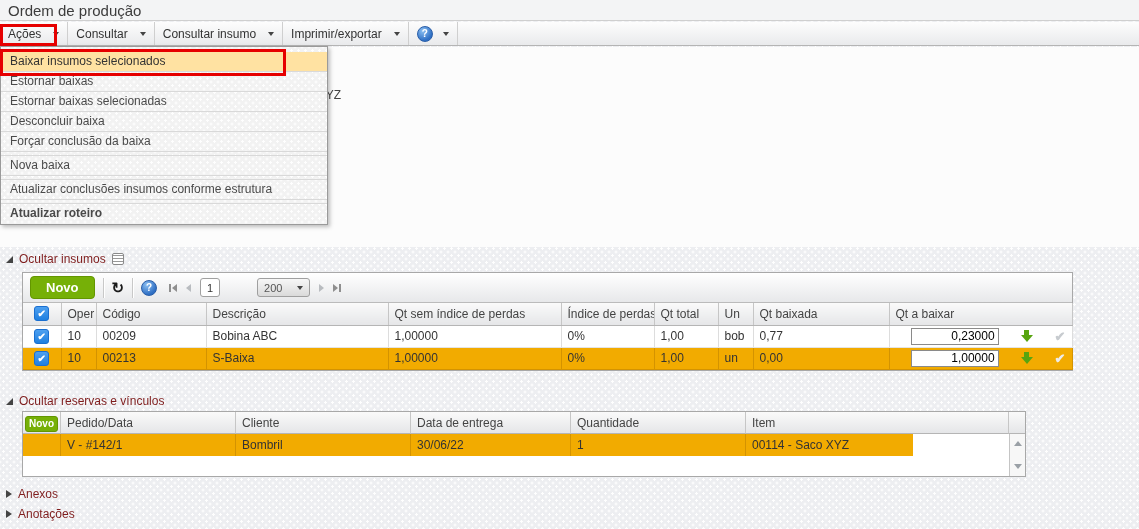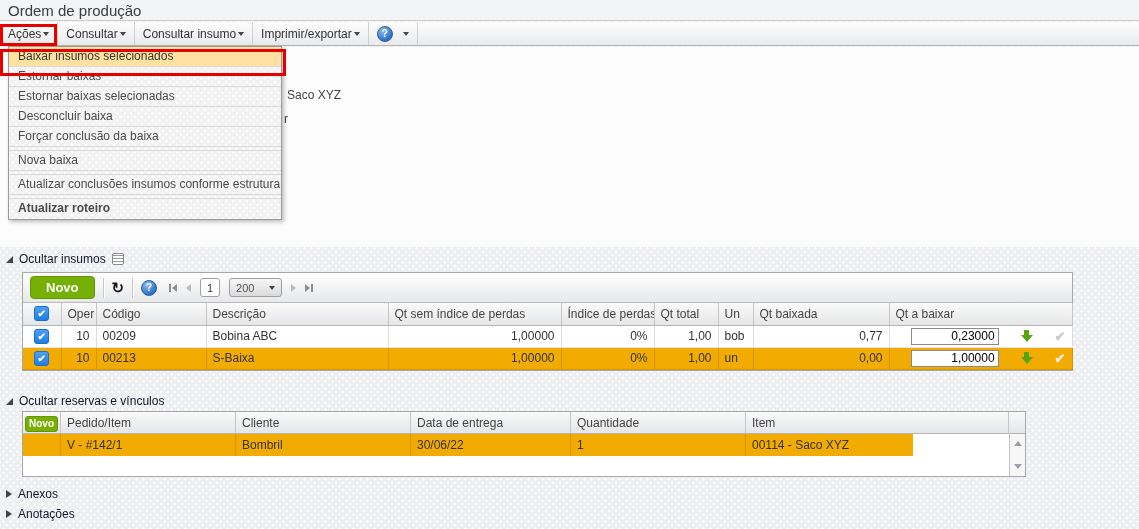--- a/index.html
+++ b/index.html
@@ -16,50 +16,50 @@
     background-position:0 0, 3.5px 3.5px;
     overflow:hidden;
   }
   
   .title-bar { position:absolute; top:0; left:0; width:1139px; height:21px;
     background:#f3f4f5; border-bottom:1px solid #cfcfcf; }
   .title-bar span { position:absolute; left:8px; top:2px; font-size:15px; color:#3c3c3c; }
   .toolbar { position:absolute; top:22px; left:0; width:1139px; height:24px;
     background:linear-gradient(#fdfdfd,#e9eaec); border-bottom:1px solid #b4b4b4;
     display:flex; align-items:stretch; }
-  .tb-btn { display:flex; align-items:center; gap:2px; padding:0 8px;
+  .tb-btn { display:flex; align-items:center; gap:12px; padding:0 8px;
     border-right:1px solid #cfcfcf; color:#333; cursor:pointer; }
   .caret { width:0; height:0; border-left:3.5px solid transparent;
     border-right:3.5px solid transparent; border-top:4px solid #444; }
   .help-circle { width:16px; height:16px; border-radius:50%;
     background:radial-gradient(circle at 35% 28%, #8cc0f2, #2f6fc4 70%);
     border:1px solid #2a5ea8; color:#fff; font-weight:bold; font-size:10px;
     display:flex; align-items:center; justify-content:center; }
   
   .form-area { position:absolute; top:47px; left:0; width:1139px; height:200px;
     background:#fcfcfc; }
   .frag { position:absolute; color:#444; font-size:12px; }
   
-  .menu { position:absolute; left:8px; top:46px; width:274px;
+  .menu { position:absolute; left:0; top:46px; width:328px;
     background-color:#f2f2f2;
     background-image:
       radial-gradient(rgba(255,255,255,.9) 1px, rgba(0,0,0,0) 1.4px),
       radial-gradient(rgba(255,255,255,.9) 1px, rgba(0,0,0,0) 1.4px);
     background-size:7px 7px; background-position:0 0, 3.5px 3.5px;
     border:1px solid #9a9a9a; box-shadow:2px 2px 4px rgba(0,0,0,.25);
-    z-index:50; }
+    padding-top:5px; z-index:50; }
   .menu-item { height:20px; line-height:19px; padding:0 9px; color:#4a4a4a;
     border-bottom:1px solid #d9d9d9; cursor:pointer; white-space:nowrap; }
   .menu-item.hl { background:#ffe2a2; color:#333; }
   .menu-sep { height:4px; border-bottom:1px solid #d9d9d9; }
   
   .annot { position:absolute; border:3px solid #e60000; pointer-events:none; z-index:99; }
   
   .sec { position:absolute; display:flex; align-items:center; gap:6px;
-    color:#0f172a; cursor:pointer; }
+    color:#7f1d1d; cursor:pointer; }
   .tri-open { width:0; height:0; border-bottom:7px solid #444; border-left:7px solid transparent; }
   .tri-closed { width:0; height:0; border-left:6px solid #444;
     border-top:4px solid transparent; border-bottom:4px solid transparent; }
   .list-ico { width:12px; height:12px; border:1px solid #8a8a8a; border-radius:2px;
     background:linear-gradient(#fff 15%, #999 15% 25%, #fff 25% 42%, #999 42% 52%,
       #fff 52% 70%, #999 70% 80%, #fff 80%); }
   
   .grid { position:absolute; background:#fff; border:1px solid #a8a8a8; }
   .grid-toolbar { height:30px; background:linear-gradient(#ffffff,#e7e8ea);
     border-bottom:1px solid #bbb; display:flex; align-items:center; padding:0 7px; gap:8px; }
@@ -70,28 +70,28 @@
   .pgr { display:flex; align-items:center; gap:9px; margin-left:4px; }
   .pg-ico { display:flex; align-items:center; gap:1px; cursor:pointer; }
   .bar { width:2px; height:8px; background:#8f8f8f; }
   .t-left { width:0; height:0; border-top:4px solid transparent; border-bottom:4px solid transparent; border-right:5px solid #8f8f8f; }
   .t-right { width:0; height:0; border-top:4px solid transparent; border-bottom:4px solid transparent; border-left:5px solid #8f8f8f; }
   .dim .t-left { border-right-color:#b9bcc0; } .dim .t-right { border-left-color:#b9bcc0; }
   .page-box { width:20px; height:19px; background:#fff; border:1px solid #a0a0a0;
     border-radius:3px; font-size:11px; display:flex; align-items:center; justify-content:center; }
   .size-dd { height:19px; padding:0 6px; background:linear-gradient(#f7f7f7,#dadada);
     border:1px solid #9f9f9f; border-radius:3px; display:flex; align-items:center;
-    gap:15px; font-size:11px; color:#555; cursor:pointer; }
+    gap:15px; font-size:11px; color:#555; cursor:pointer;margin-left:28px; }
   table { border-collapse:collapse; table-layout:fixed; width:100%; font-size:12px; }
   th { background:linear-gradient(#fafafa,#e5e6e8); border-right:1px solid #c6c6c6;
     border-bottom:1px solid #b5b5b5; height:22px; padding:0 6px; text-align:left;
     font-weight:normal; color:#444; overflow:hidden; white-space:nowrap; }
   td { height:22px; padding:0 6px; border-right:1px solid #ddd; border-bottom:1px solid #e4e4e4;
     color:#333; overflow:hidden; white-space:nowrap; background:#fff; }
-  td.num, th.num { text-align:right;margin-left:12px; }
+  td.num, th.num { text-align:left;margin-left:12px; }
   tr.hl td { background:#f2ab00; border-right-color:#d49300; border-bottom-color:#d49300; }
   .cbx { width:15px; height:15px; margin:0 auto; border-radius:3px;
     background:linear-gradient(#4da0f0,#1f7fe0); border:1px solid #1a6fd0;
     color:#fff; font-size:10px; font-weight:bold; display:flex; align-items:center;
     justify-content:center; cursor:pointer; }
   .qt-cell { display:flex; align-items:center; gap:22px; justify-content:flex-end; }
   .qt-input { width:88px; height:17px; border:1px solid #8a8a8a; background:#fff;
     text-align:right; font-size:12px; font-family:"Liberation Sans",sans-serif; padding:0 3px; }
   .dl-arrow { display:inline-flex; flex-direction:column; align-items:center; cursor:pointer; }
   .dl-arrow .stem { width:5px; height:5px; background:#57a510; }
@@ -287,21 +287,21 @@
 <div class="sec" style="left:6px; top:394px;justify-content:flex-end;">
   <i class="tri-open"></i>
   <span>Ocultar reservas e vínculos</span>
 </div>
 
 <div class="grid" style="left:22px; top:411px; width:1004px; height:66px;">
   <div class="g2-row">
     <div class="g2-cell g2-h" style="width:38px; padding:0 1px;">
       <span class="btn-novo-sm">Novo</span>
     </div>
-    <div class="g2-cell g2-h" style="width:175px;">Pedido/Item</div>
+    <div class="g2-cell g2-h" style="width:175px;">Pedido/Data</div>
     <div class="g2-cell g2-h" style="width:175px;">Cliente</div>
     <div class="g2-cell g2-h" style="width:160px;">Data de entrega</div>
     <div class="g2-cell g2-h" style="width:175px;">Quantidade</div>
     <div class="g2-cell g2-h" style="width:263px;">Item</div>
     <div class="g2-cell g2-h" style="width:16px; border-right:none; padding:0;"></div>
   </div>
   <div class="g2-row">
     <div class="g2-cell g2-d" style="width:38px;"></div>
     <div class="g2-cell g2-d" style="width:175px;">V - #142/1</div>
     <div class="g2-cell g2-d" style="width:175px;">Bombril</div>

